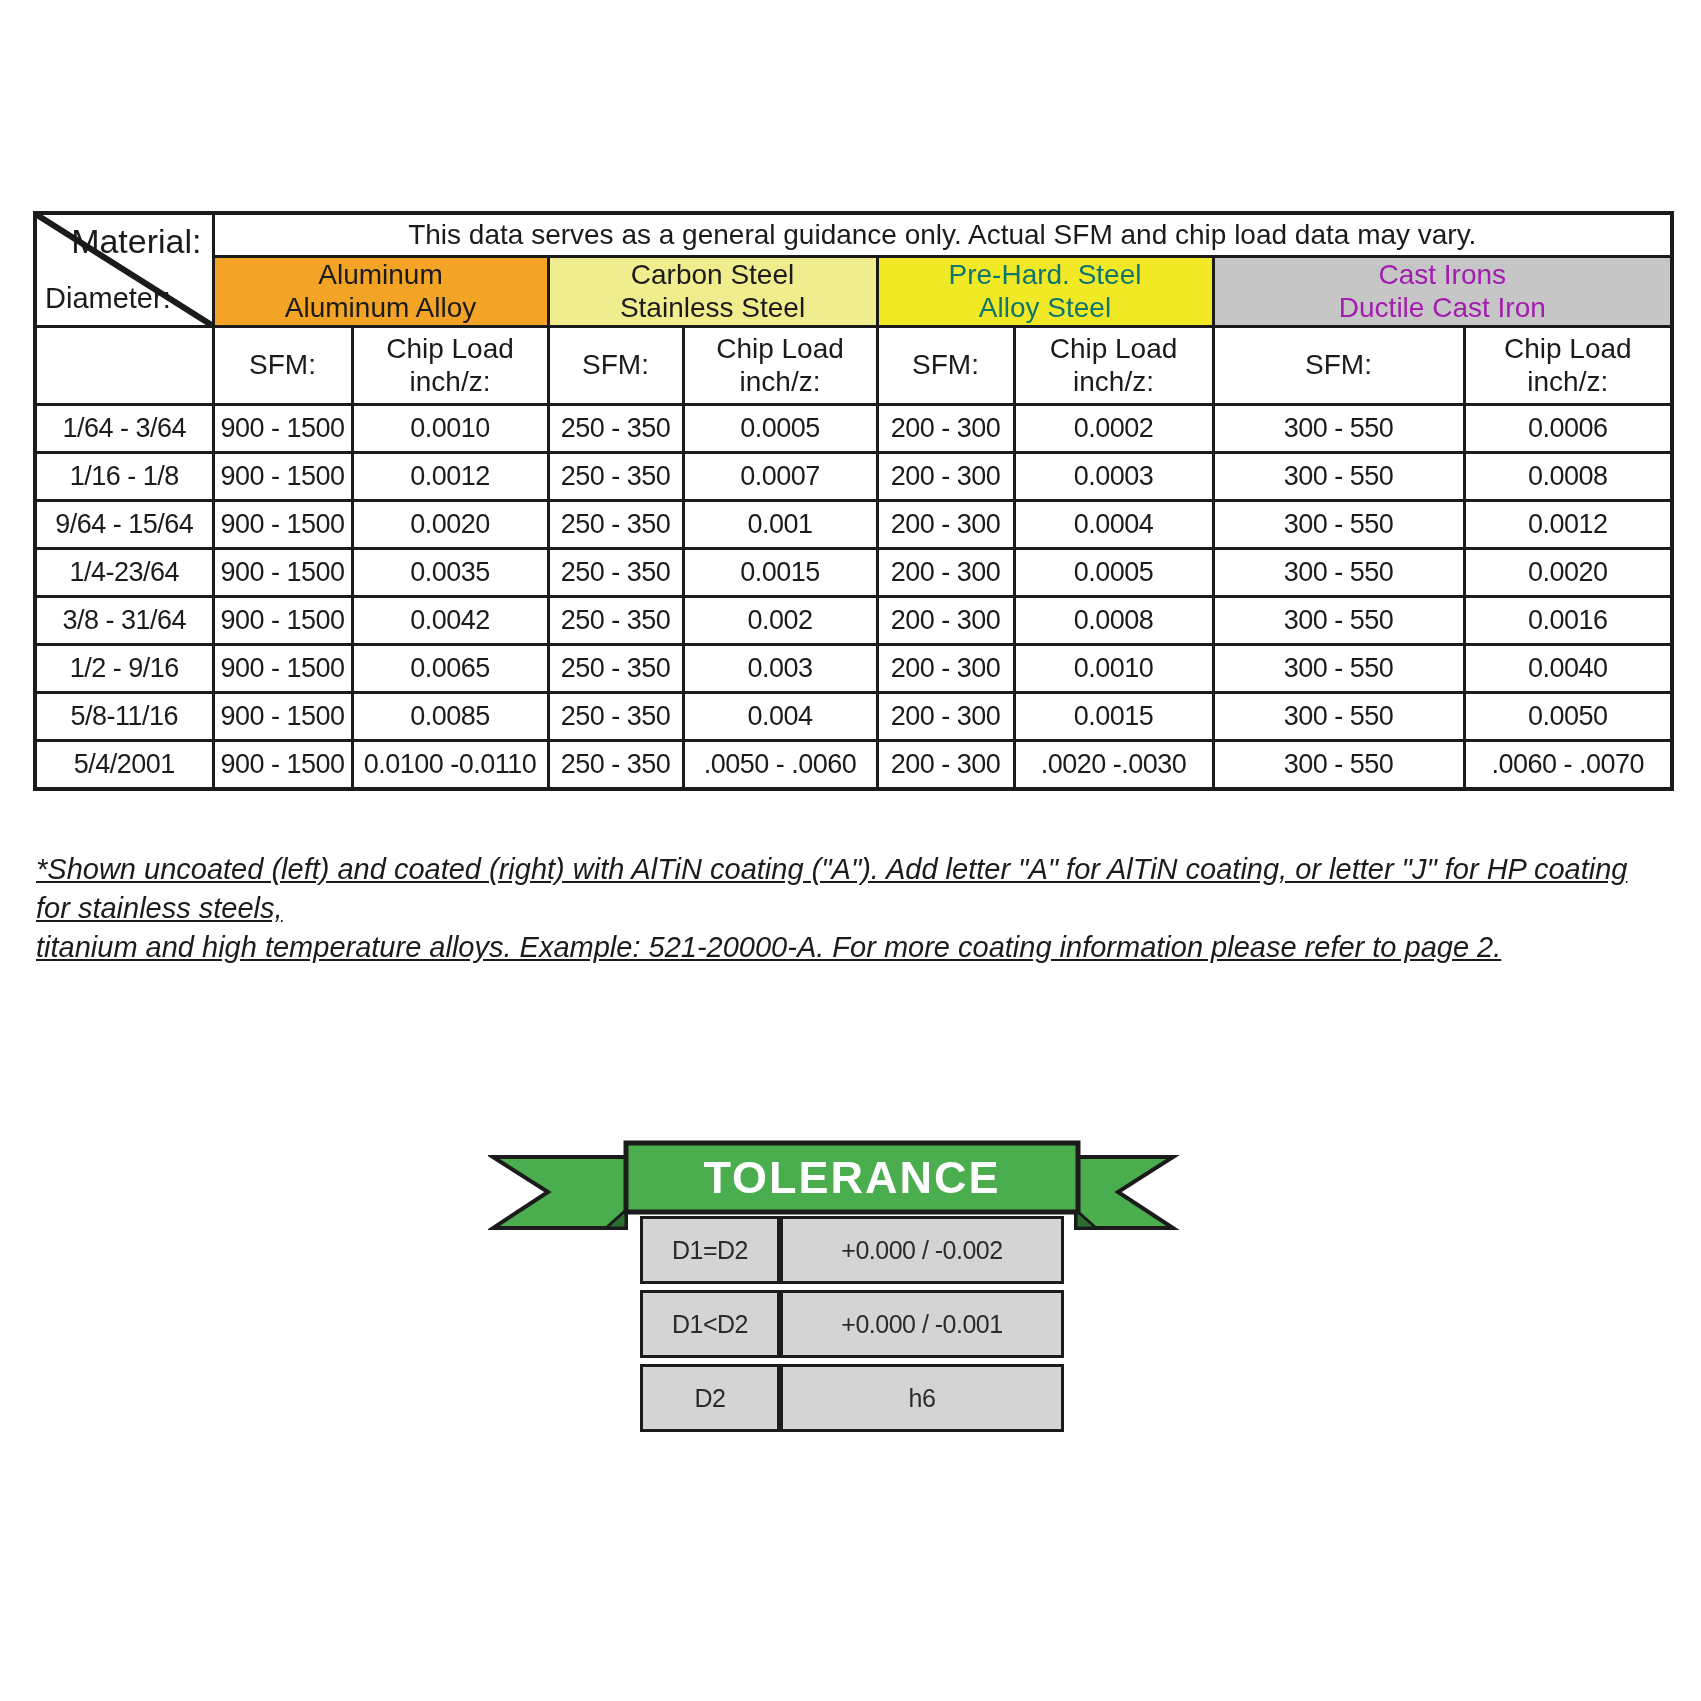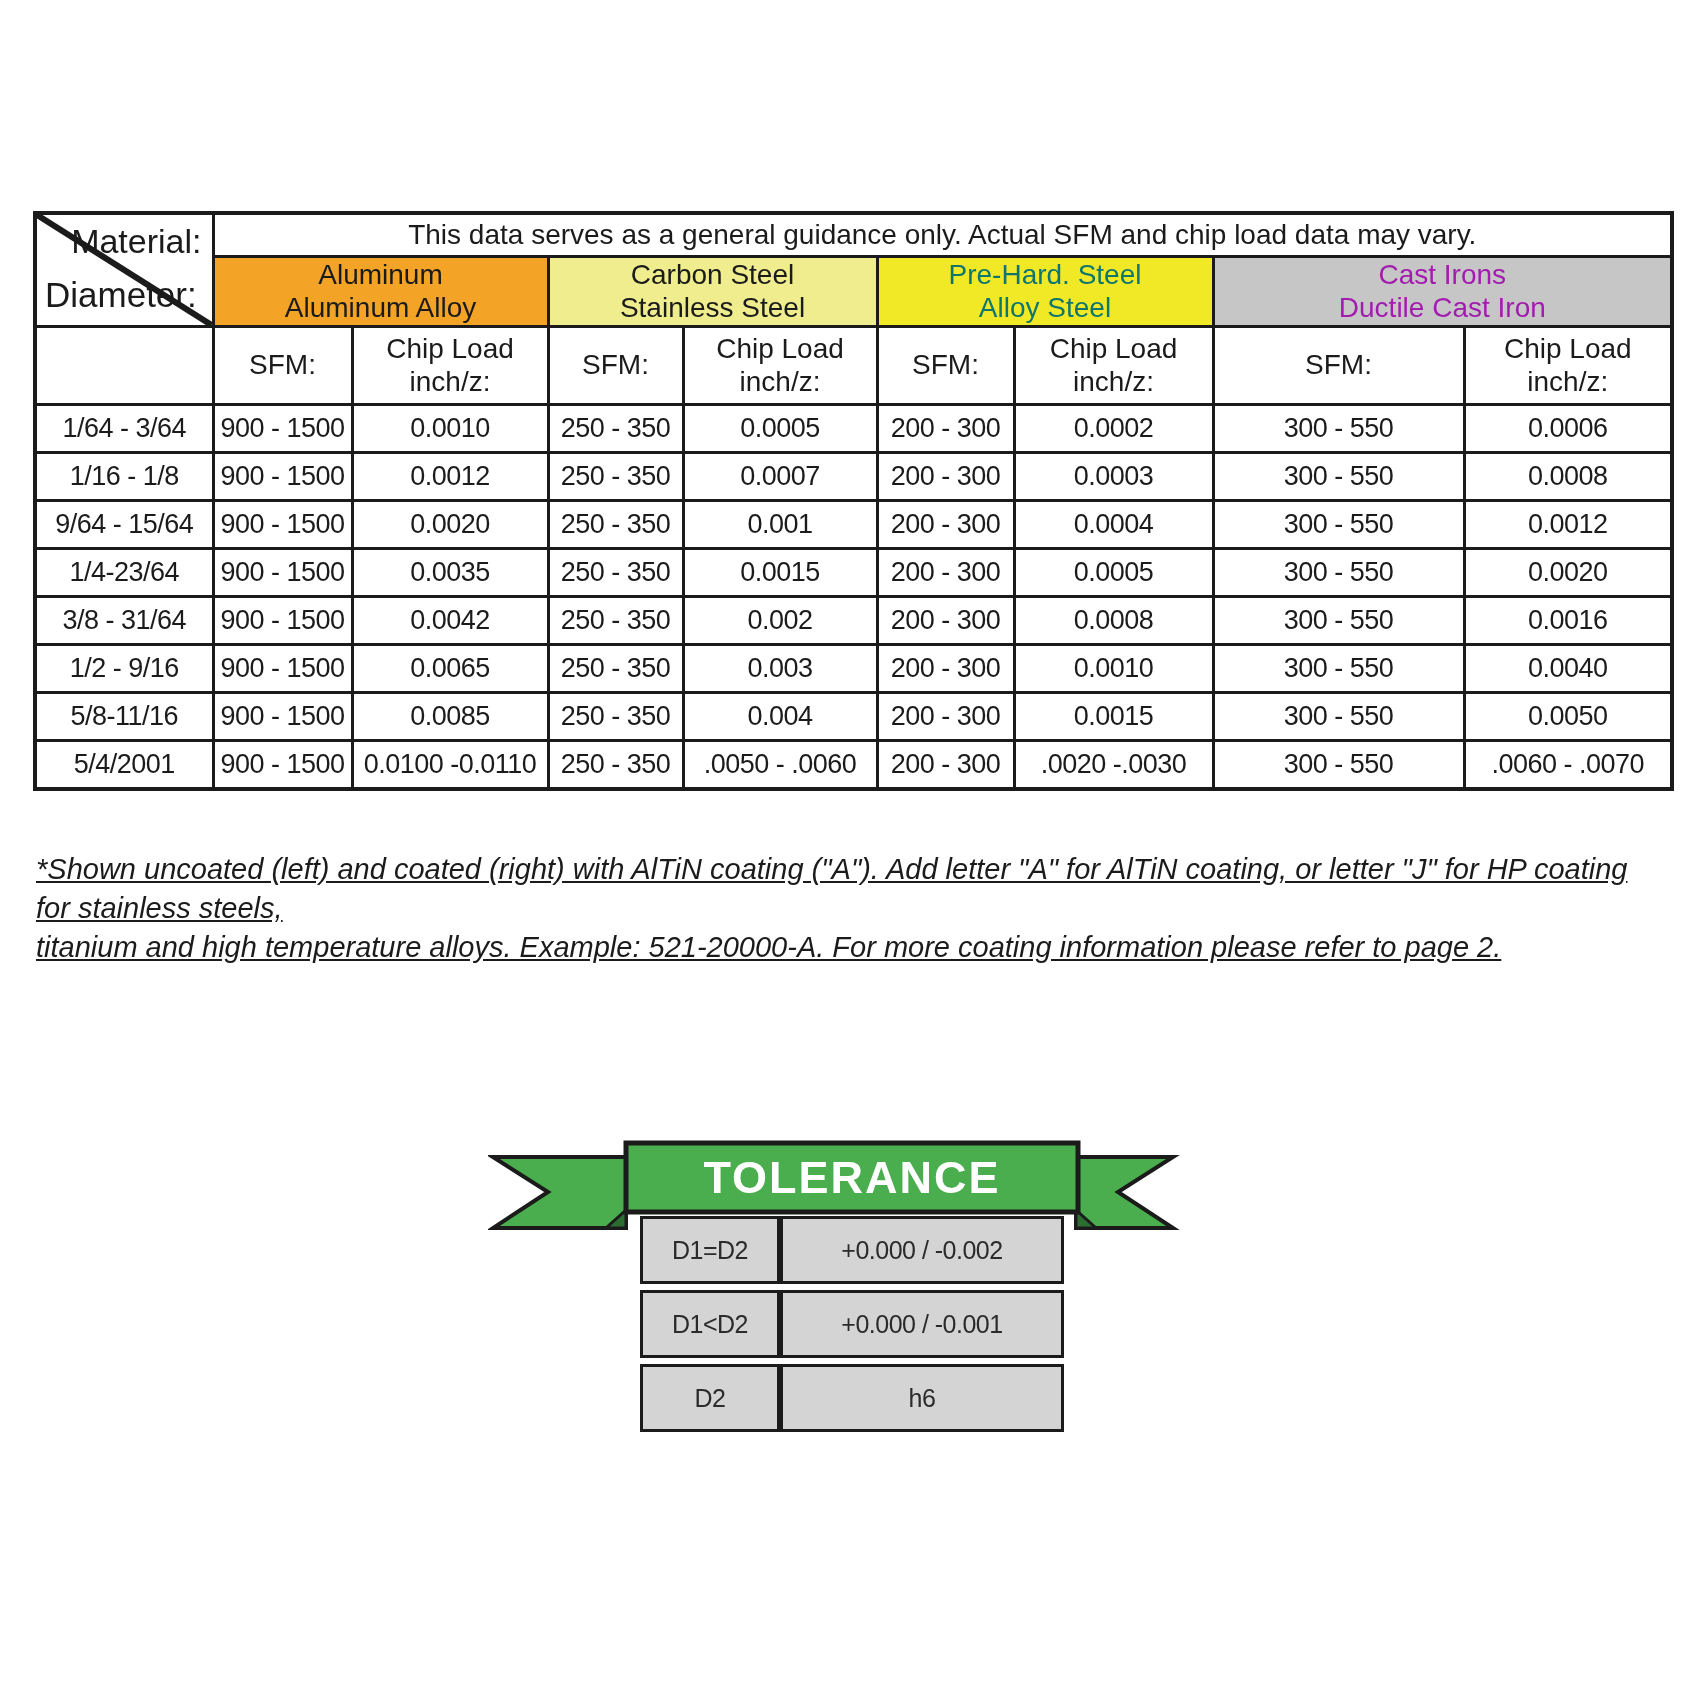--- a/index.html
+++ b/index.html
@@ -21,21 +21,21 @@
   }
   .row-guidance td{height:40px;}
   .row-materials td{height:67px;}
   .row-subheader td{height:75px;}
   .data-row td{height:45px;font-size:27px;letter-spacing:-0.5px;}
   .guidance-cell{font-size:29px;}
 
   .diag-cell{position:relative;padding:0;}
   .diag-cell svg{position:absolute;inset:0;width:100%;height:100%;display:block;}
   .diag-material{position:absolute;top:7px;right:10px;font-size:34px;}
-  .diag-diameter{position:absolute;bottom:10px;left:8px;font-size:35px;}
+  .diag-diameter{position:absolute;bottom:10px;left:8px;font-size:29px;}
 
   .mat-cell{font-size:29px;}
   .sub-chip span{display:block;}
 
   
   .footnote{
     position:absolute;left:36px;top:850px;width:1630px;
     font-style:italic;font-size:29px;line-height:1.34;color:#1b1b1b;text-decoration:underline;
   }
 

